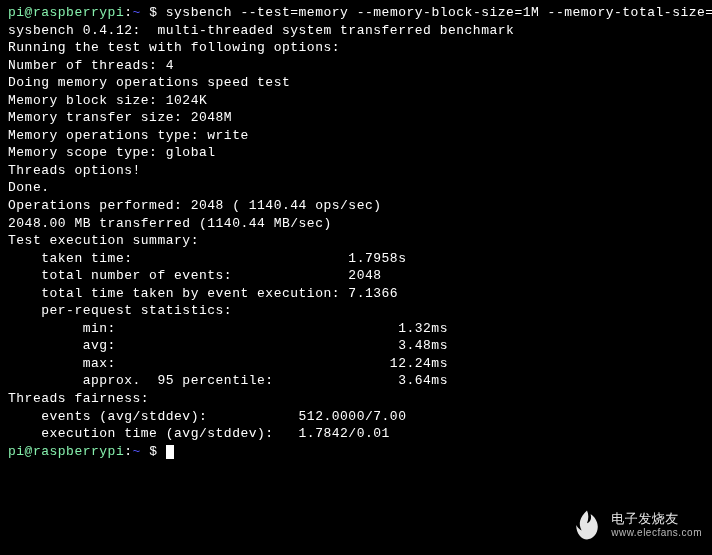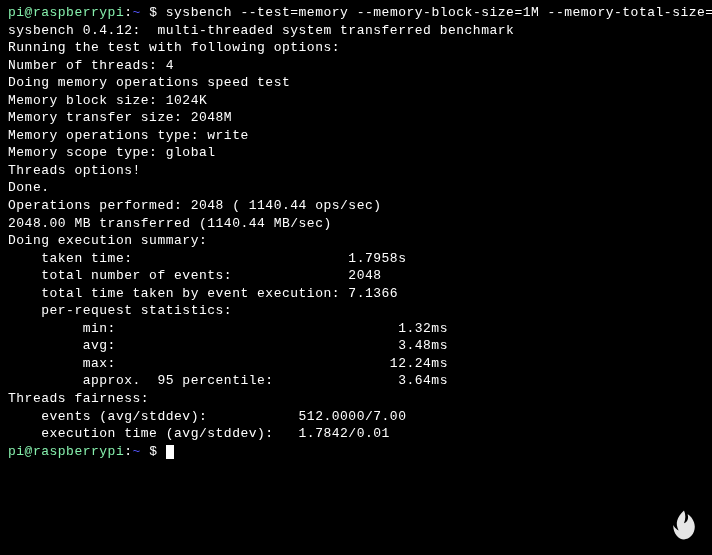--- a/index.html
+++ b/index.html
@@ -86,33 +86,37 @@
 <div class="line output">Memory operations type: write</div>
 <div class="line output">Memory scope type: global</div>
 <div class="line output">Threads options!</div>
 <div class="line output">Done.</div>
 <div class="line output"></div>
 <div class="line output">Operations performed: 2048 ( 1140.44 ops/sec)</div>
 <div class="line output"></div>
 <div class="line output">2048.00 MB transferred (1140.44 MB/sec)</div>
 <div class="line output"></div>
 <div class="line output"></div>
-<div class="line output">Doing execution summary:</div>
+<div class="line output">Test execution summary:</div>
 <div class="line output">    taken time:                          1.7958s</div>
 <div class="line output">    total number of events:              2048</div>
 <div class="line output">    total time taken by event execution: 7.1366</div>
 <div class="line output">    per-request statistics:</div>
 <div class="line output">         min:                                  1.32ms</div>
 <div class="line output">         avg:                                  3.48ms</div>
 <div class="line output">         max:                                 12.24ms</div>
 <div class="line output">         approx.  95 percentile:               3.64ms</div>
 <div class="line output"></div>
 <div class="line output">Threads fairness:</div>
 <div class="line output">    events (avg/stddev):           512.0000/7.00</div>
 <div class="line output">    execution time (avg/stddev):   1.7842/0.01</div>
 <div class="line output"></div>
 <div class="line"><span class="prompt-user">pi@raspberrypi</span><span class="prompt-sep">:</span><span class="prompt-path">~</span><span class="prompt-sep"> $ </span><span class="cursor"></span></div>
 
 <div class="watermark">
   <svg class="watermark-icon" viewBox="0 0 40 40">
     <path d="M20 4 C12 12 10 18 14 26 C10 24 8 20 8 20 C8 30 14 36 20 36 C26 36 32 30 32 22 C32 16 28 10 24 8 C26 14 22 18 20 18 C22 14 22 8 20 4 Z" fill="#fff"></path>
   </svg>
+  <div class="watermark-text">
+    <div>电子发烧友</div>
+    <div class="sub">www.elecfans.com</div>
+  </div>
 </div>
 
 </body></html>

